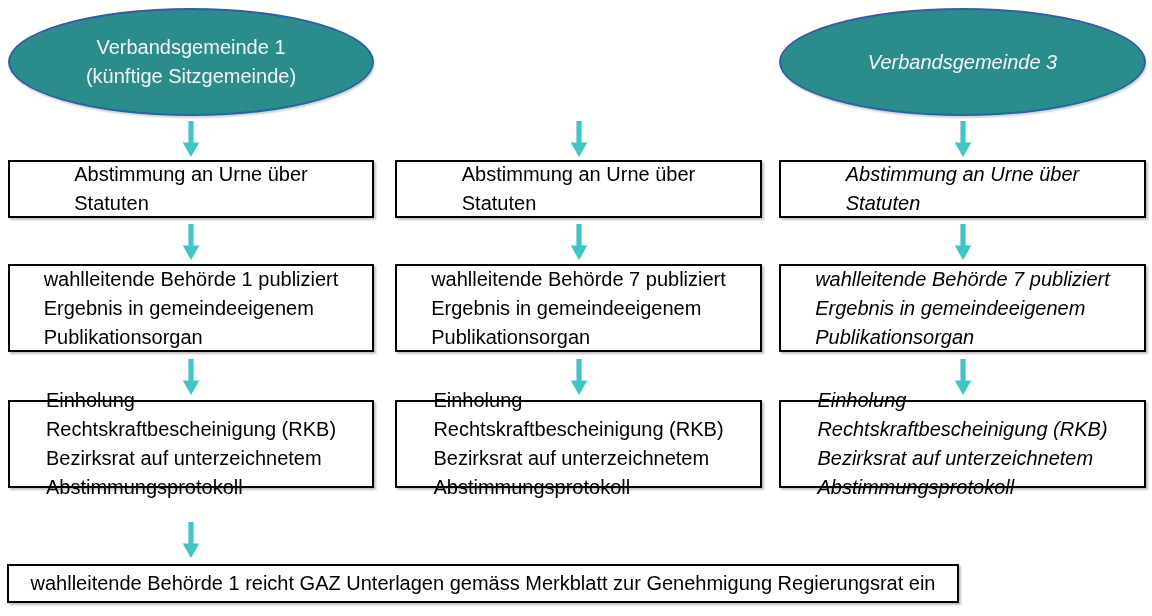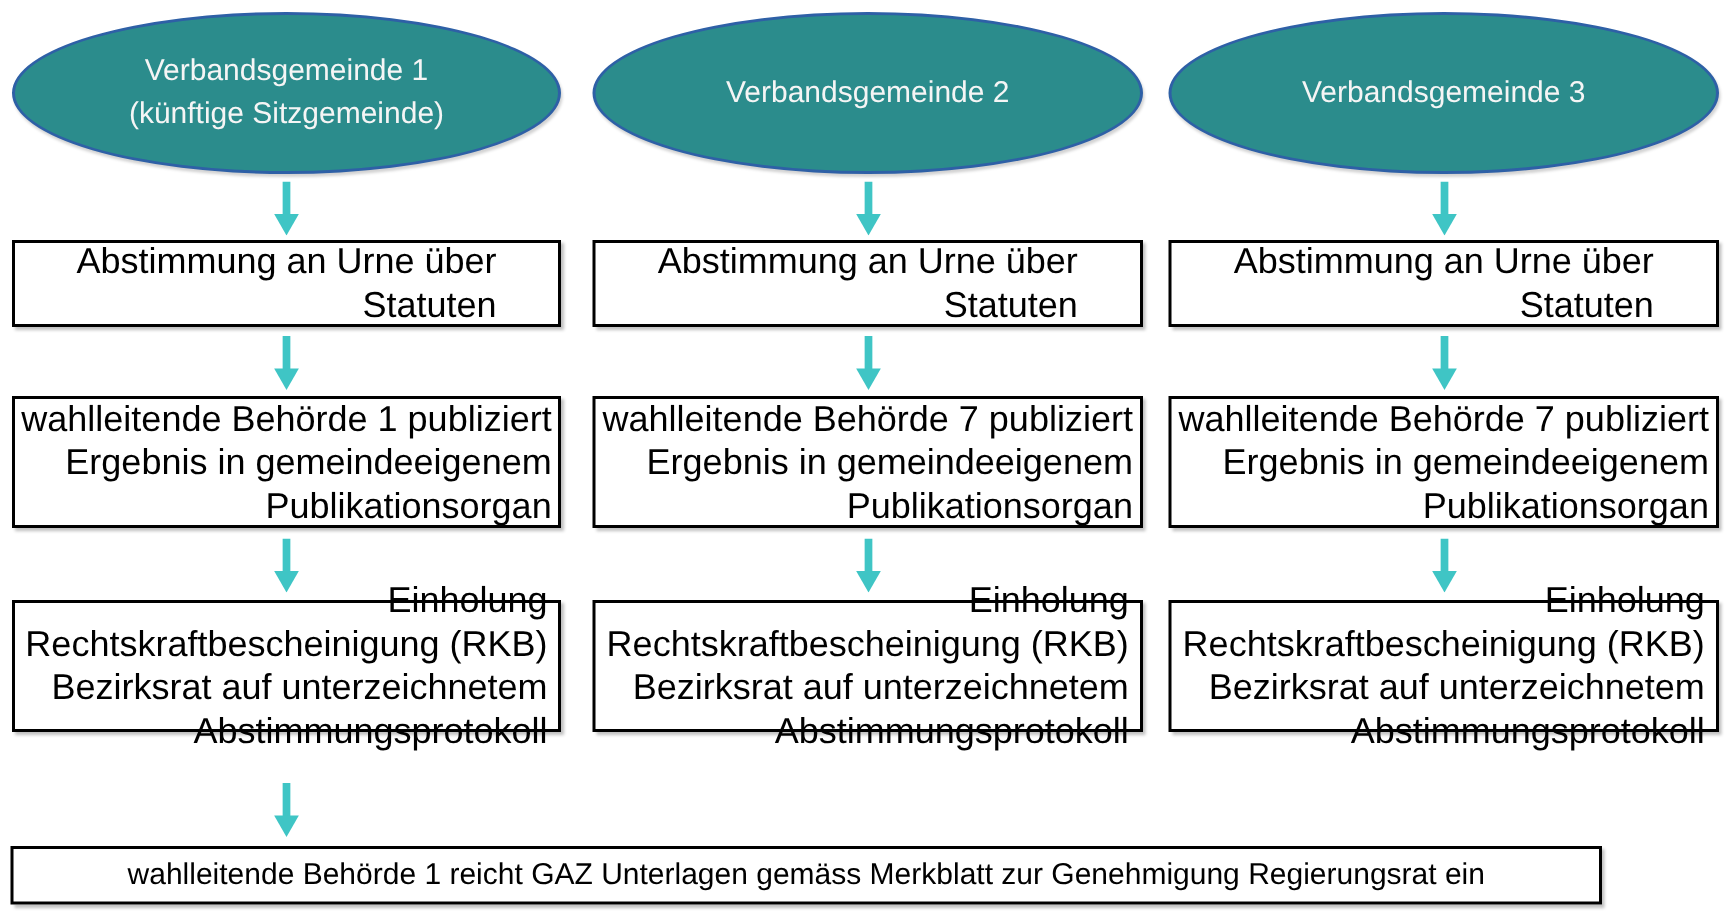--- a/index.html
+++ b/index.html
@@ -44,23 +44,23 @@
   .box {
     position: absolute;
     left: 0;
     right: 0;
     background: #ffffff;
     border: 2px solid var(--box_border, #000000);
     box-shadow: 2px 2px 2px rgba(0,0,0,0.25);
     display: flex;
     align-items: center;
     justify-content: center;
-    text-align: right;
+    text-align: left;
     color: var(--text_dark, #000000);
-    font-size: 24px;
+    font-size: 20px;
     line-height: 29px;
     white-space: pre-line;
     box-sizing: border-box;
   }
   .b1 { top: 160px; height: 58px; }
   .b2 { top: 264px; height: 88px; }
   .b3 { top: 400px; height: 88px; }
   .arrow {
     position: absolute;
     left: 50%;
@@ -71,21 +71,21 @@
   }
   .a1 { top: 121px; }
   .a2 { top: 224px; }
   .a3 { top: 359px; }
   .a4 { top: 522px; }
   .arrow svg { display: block; }
   .final-box {
     position: absolute;
     left: 7px;
     top: 564px;
-    width: 1061px;
+    width: 952px;
     height: 39px;
     background: #ffffff;
     border: 2px solid var(--box_border, #000000);
     box-shadow: 2px 2px 2px rgba(0,0,0,0.25);
     display: flex;
     align-items: center;
     justify-content: center;
     text-align: center;
     color: var(--text_dark, #000000);
     font-size: 20px;
@@ -129,21 +129,20 @@
 Abstimmungsprotokoll</div>
     <div class="arrow a4">
       <svg width="22" height="36" viewBox="0 0 20 35">
           <rect x="7.5" y="0" width="5" height="23" fill="currentColor"></rect>
           <path d="M2 21 L18 21 L10 35 Z" fill="currentColor"></path>
         </svg>
     </div>
   </div>
 
   <div class="col" style="left:395px; width:367px;">
-    <div class="ellipse">Verbandsgemeinde 2</div>
     <div class="arrow a1">
       <svg width="22" height="36" viewBox="0 0 20 35">
           <rect x="7.5" y="0" width="5" height="23" fill="currentColor"></rect>
           <path d="M2 21 L18 21 L10 35 Z" fill="currentColor"></path>
         </svg>
     </div>
     <div class="box b1">Abstimmung an Urne über
 Statuten</div>
     <div class="arrow a2">
       <svg width="22" height="36" viewBox="0 0 20 35">
@@ -159,21 +158,21 @@
           <rect x="7.5" y="0" width="5" height="23" fill="currentColor"></rect>
           <path d="M2 21 L18 21 L10 35 Z" fill="currentColor"></path>
         </svg>
     </div>
     <div class="box b3">Einholung
 Rechtskraftbescheinigung (RKB)
 Bezirksrat auf unterzeichnetem
 Abstimmungsprotokoll</div>
   </div>
 
-  <div class="col" style="left:779px; width:367px;">
+  <div class="col" style="left:779px; width:367px;font-style:italic;">
     <div class="ellipse">Verbandsgemeinde 3</div>
     <div class="arrow a1">
       <svg width="22" height="36" viewBox="0 0 20 35">
           <rect x="7.5" y="0" width="5" height="23" fill="currentColor"></rect>
           <path d="M2 21 L18 21 L10 35 Z" fill="currentColor"></path>
         </svg>
     </div>
     <div class="box b1">Abstimmung an Urne über
 Statuten</div>
     <div class="arrow a2">

